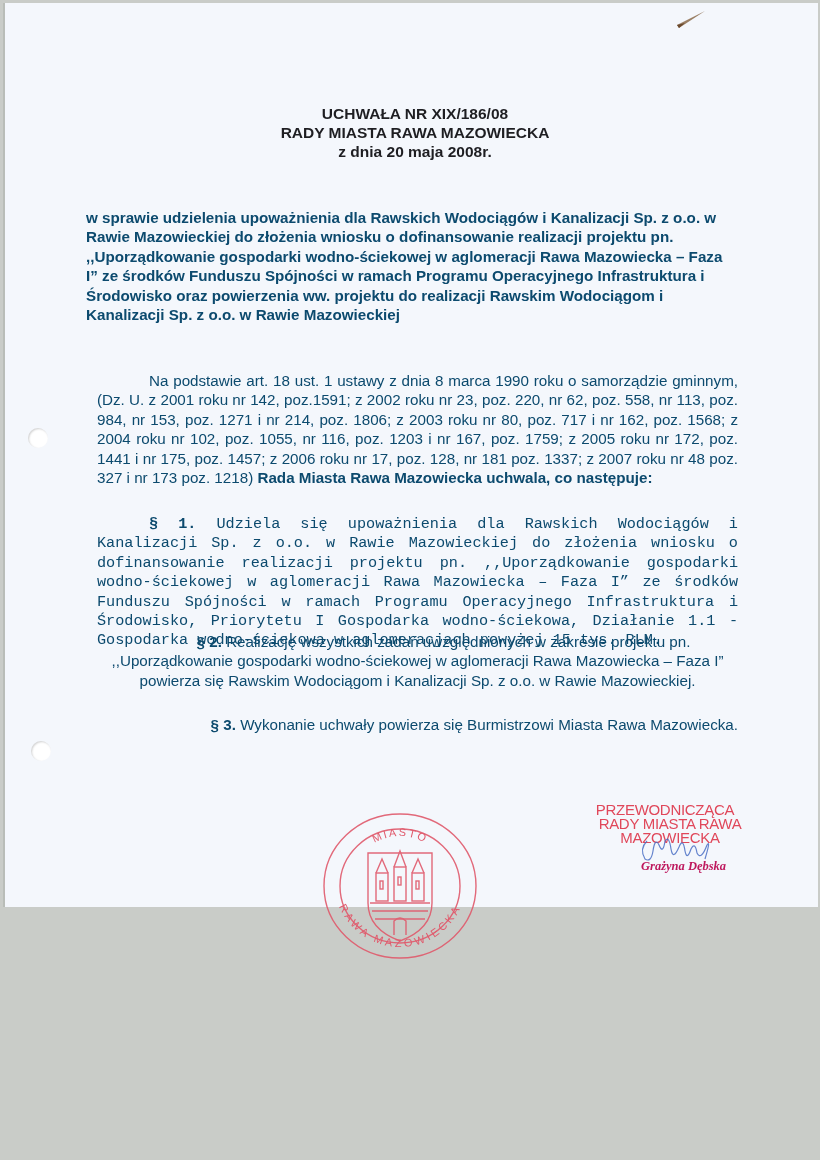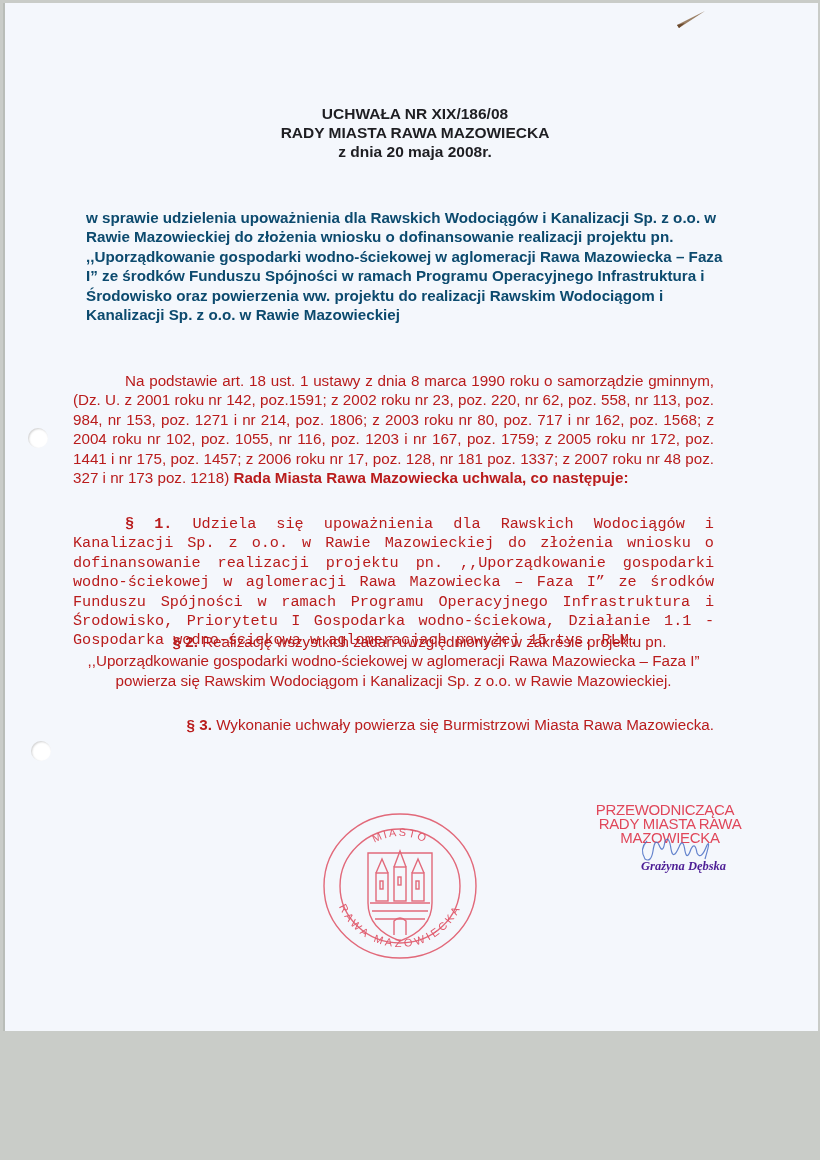--- a/index.html
+++ b/index.html
@@ -12,21 +12,21 @@
       background: #c9ccc8;
       position: relative;
       overflow: hidden;
       font-family: "Liberation Sans", sans-serif;
     }
     .page {
       position: absolute;
       left: 3px;
       top: 3px;
       width: 815px;
-      height: 1028px;
+      height: 904px;
       background: #f4f7fc;
       border-left: 2px solid #b9bdb8;
       box-sizing: border-box;
     }
     .punch-hole {
       position: absolute;
       width: 20px;
       height: 20px;
       border-radius: 50%;
       background: #ffffff;
@@ -61,25 +61,25 @@
       top: 205px;
       width: 640px;
       font-weight: bold;
       font-size: 15.2px;
       line-height: 19.4px;
       color: #0c4a6e;
     }
 
     .body-text {
       position: absolute;
-      left: 68px;
+      left: 92px;
       width: 641px;
       font-size: 15.2px;
       line-height: 19.4px;
-      color: #b91c1c;
+      color: #0c4a6e;
       text-align: justify;
     }
     .preamble { top: 368px; text-indent: 52px; }
     .par1 { top: 512px; text-indent: 52px; font-family: Liberation Mono, monospace; }
     .par2 { top: 629px; text-indent: 52px; text-align: center; }
     .par3 { top: 712px; text-indent: 52px; text-align: right; }
     .par4 { top: 744px; text-indent: 52px; text-align: left; }
     .b { font-weight: bold; }
 
     .stamp {
@@ -114,21 +114,21 @@
       height: 36px;
     }
     .sig-name {
       position: absolute;
       left: 96px;
       top: 56px;
       font-family: "Liberation Serif", serif;
       font-style: italic;
       font-weight: bold;
       font-size: 12.5px;
-      color: #4c1d95;
+      color: #be185d;
       white-space: nowrap;
     }
   </style>
 </head>
 <body>
 
 <div class="page">
 
   <div class="punch-hole h1"></div>
   <div class="punch-hole h2"></div>

